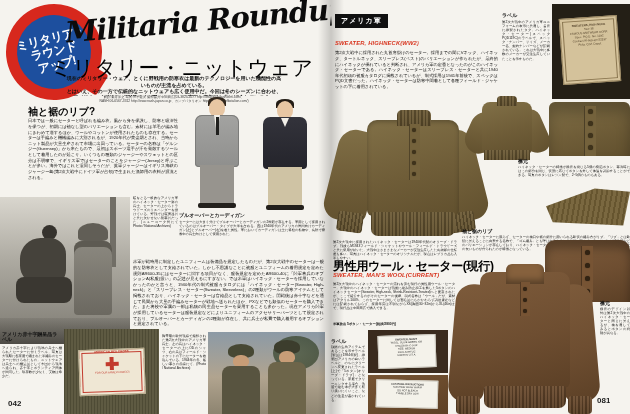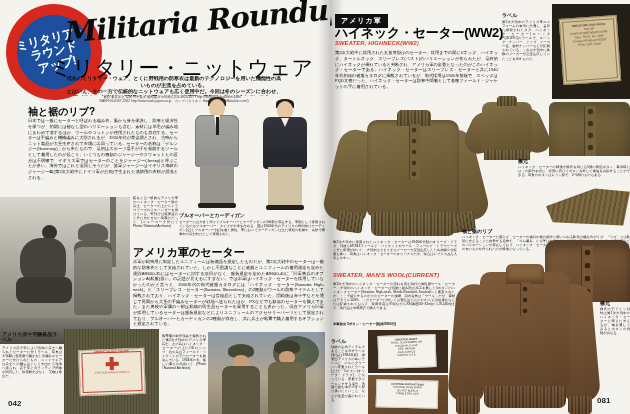--- a/index.html
+++ b/index.html
@@ -146,21 +146,20 @@
       <div class="b"></div>
       <div class="l"></div>
     </div>
     <div class="floor"></div>
   </div>
 
   <div class="abs" style="left:133px;top:196px;width:45px;height:50px">
     <div class="t3 just">暖をとる一般的なアメリカ軍のハイネック・セーター姿の兵士。セーターの上からトラウザーズのサスペンダーを掛けている。野戦では暖房器具と共に欠かせない防寒具だった。(ニューヨーク州にて Photo / National Archives)</div>
   </div>
 
-  <div class="abs sech" style="left:133px;top:245px;font-size:11px">アメリカ軍のセーター</div>
   <div class="abs" style="left:133px;top:259px;width:191px;height:72px">
     <div class="t4 just">米軍が戦時用に制定したユニフォームは装備品を規定したものだが、第2次大戦中のセーターは一般的な防寒衣として支給されていた。しかし不思議なことに被服とユニフォームの着用規定を定めた規則AR600-35にはセーターに関する項目がなく、服装規定を定めたAR600-40に「陸軍将兵のオプションA(私服)扱い」の記述が見えるにすぎない。では米軍はハイネック・セーターを採用していなかったのかと言うと、1940年代の制式被服カタログには「ハイネック・セーター(Sweater, High-neck)」と「スリーブレス・セーター(Sweater, Sleeveless)」の2種類がウールの防寒アイテムとして掲載されており、ハイネック・セーターは官給品として支給されていた。開戦後は赤十字などを通じて民間から大量の手編みセーターが戦地へ送られたほか、PXなどでも類似のセーターを購入できた。また将校や軍属の一部は私物の民生品セーターを愛用することも多かった。現在アメリカ陸軍が採用しているセーターは服装規定などによりユニフォームのアクセサリーパーツとして規定されており、プルオーバーとカーディガンの2種類が存在し、共に兵士が私費で購入着用するオプションと規定されている。</div>
   </div>
 
   <div class="abs" style="left:2px;top:331px;width:60px;height:80px">
     <div class="caph">アメリカ赤十字贈呈品ラベル</div>
     <div class="t3 just" style="margin-top:1px">アメリカ赤十字により戦地の兵士へ贈られたセーターに付くラベル。写真は大戦期に各家庭で編まれた手編みのセーターに付けられたもの。ニットウェアは兵士への贈呈品として本国から戦地へ送られ、赤十字とボランティア団体が関与した。現存数が少なく、実物は希少だ。</div>
   </div>
 
   <div id="rcphoto" class="abs" style="left:64px;top:329px;width:95px;height:85px">
@@ -189,21 +188,20 @@
     </div>
   </div>
 
   <div class="abs pagenum" style="left:8px;top:399px">042</div>
 
   <div id="gutter" class="abs"></div>
 
   <div class="abs" style="left:335px;top:9px">
     <span class="armytag">アメリカ軍</span>
   </div>
-  <div class="abs sech" style="left:335px;top:24px;font-size:13px;letter-spacing:-.3px">ハイネック・セーター(WW2)</div>
   <div class="abs redsub" style="left:335px;top:40px">SWEATER, HIGHNECK(WW2)</div>
   <div class="abs" style="left:335px;top:50px;width:163px;height:60px">
     <div class="t4 just">第2次大戦中に採用された丸首肩掛けのセーター。採用までの間にVネック、ハイネック、タートルネック、スリーブレス(ベスト)のバリエーションが作られたが、最終的にハイネックが優れていると判断され、アメリカ軍の定番となったのがこのハイネック・セーターである。ハイネック・セーターはスリーブレス・セーターと共に1940年代初頭の被服カタログに掲載されているが、制式採用は1941年前後で、スペックはPQD文書だった。ハイネック・セーターは防寒中間着として各種フィールド・ジャケットの下に着用されている。</div>
   </div>
 
   <div class="abs" style="left:502px;top:12px;width:48px;height:100px">
     <div class="caph">ラベル</div>
     <div class="t3 just" style="margin-top:1px">第2次大戦中のアメリカ軍ユニフォームの表示に共通し、首元に縫製されたタグ。ハイネック・セーター(スペックPQD119C)のラベルで、スペック・ナンバー、サイズ、メーカー名、契約ナンバーなどが記載されている。これは大戦中に多数のメーカーが受注生産していたことを示すものだ。</div>
   </div>
 
@@ -263,20 +261,21 @@
 
   <div class="abs" style="left:333px;top:240px;width:124px;height:24px">
     <div class="t3 just">第2次大戦中に採用されたハイネック・セーターは1940年代製のオリーブ・ドラブ。戦後もM1943フィールド・ジャケットやウール・フィールド・トラウザーズと共に使用が続いた。大戦中はさまざまなメーカーが受注生産したため細部の仕様差も多い。写真はハイネック・セーターのオリジナルだが、現在はレプリカ品も入手しやすい。</div>
   </div>
 
   <div class="abs" style="left:462px;top:228px;width:168px;height:36px">
     <div class="caph">袖と裾のリブ</div>
     <div class="t3 just">ハイネック・セーターに限らず、セーターの袖口や裾の部分に用いられる畝状の編み方がリブ。「リブ」とは畝状に見えることに由来する名称で、「ゴム編み」とも呼ばれるように伸縮性に富んでいる。リブには編み幅などのバリエーションが存在しており、ハイネック・セーターのリブにもバリエーションが存在して、一時期には丈の長いものが作られたのが特徴となっている。</div>
   </div>
 
+  <div class="abs sech" style="left:333px;top:258px;font-size:12px;letter-spacing:-.3px">男性用ウール・セーター(現行)</div>
   <div class="abs redsub" style="left:333px;top:272px">SWEATER, MAN'S WOOL(CURRENT)</div>
   <div class="abs" style="left:333px;top:282px;width:122px;height:40px">
     <div class="t3 just">第2次大戦中のハイネック・セーターの流れを汲む現行の男性用ウール・セーター。大戦中のハイネック・セーターは戦後に縮み防止加工を施した5ボタンのハイネックセーター(Sweater, High-neck, Shrink-Resistant-Treated)へと更新されたが、ここで紹介するのがそのセーターの後継。制式名称は「ウール」だが、素材はアクリル100%。このセーターに関しては官給品にもかかわらず調達規定などには記載されておらず、採用年度は不明ながらXS(胸囲30~32in)からXL(46in)まで、現行品は中田商店で購入できる。</div>
   </div>
   <div class="abs" style="left:333px;top:322px;width:122px;height:8px">
     <div class="t3 b">米軍放出 5ボタン・セーター(税抜/2800円)</div>
   </div>
 
   <div id="cwback" class="abs knitb" style="left:545px;top:240px;width:85px;height:62px">
     <div class="absv" style="left:36px;top:6px;width:12px;height:54px;background:#775434;box-shadow:inset 1px 0 0 rgba(0,0,0,.35)">

